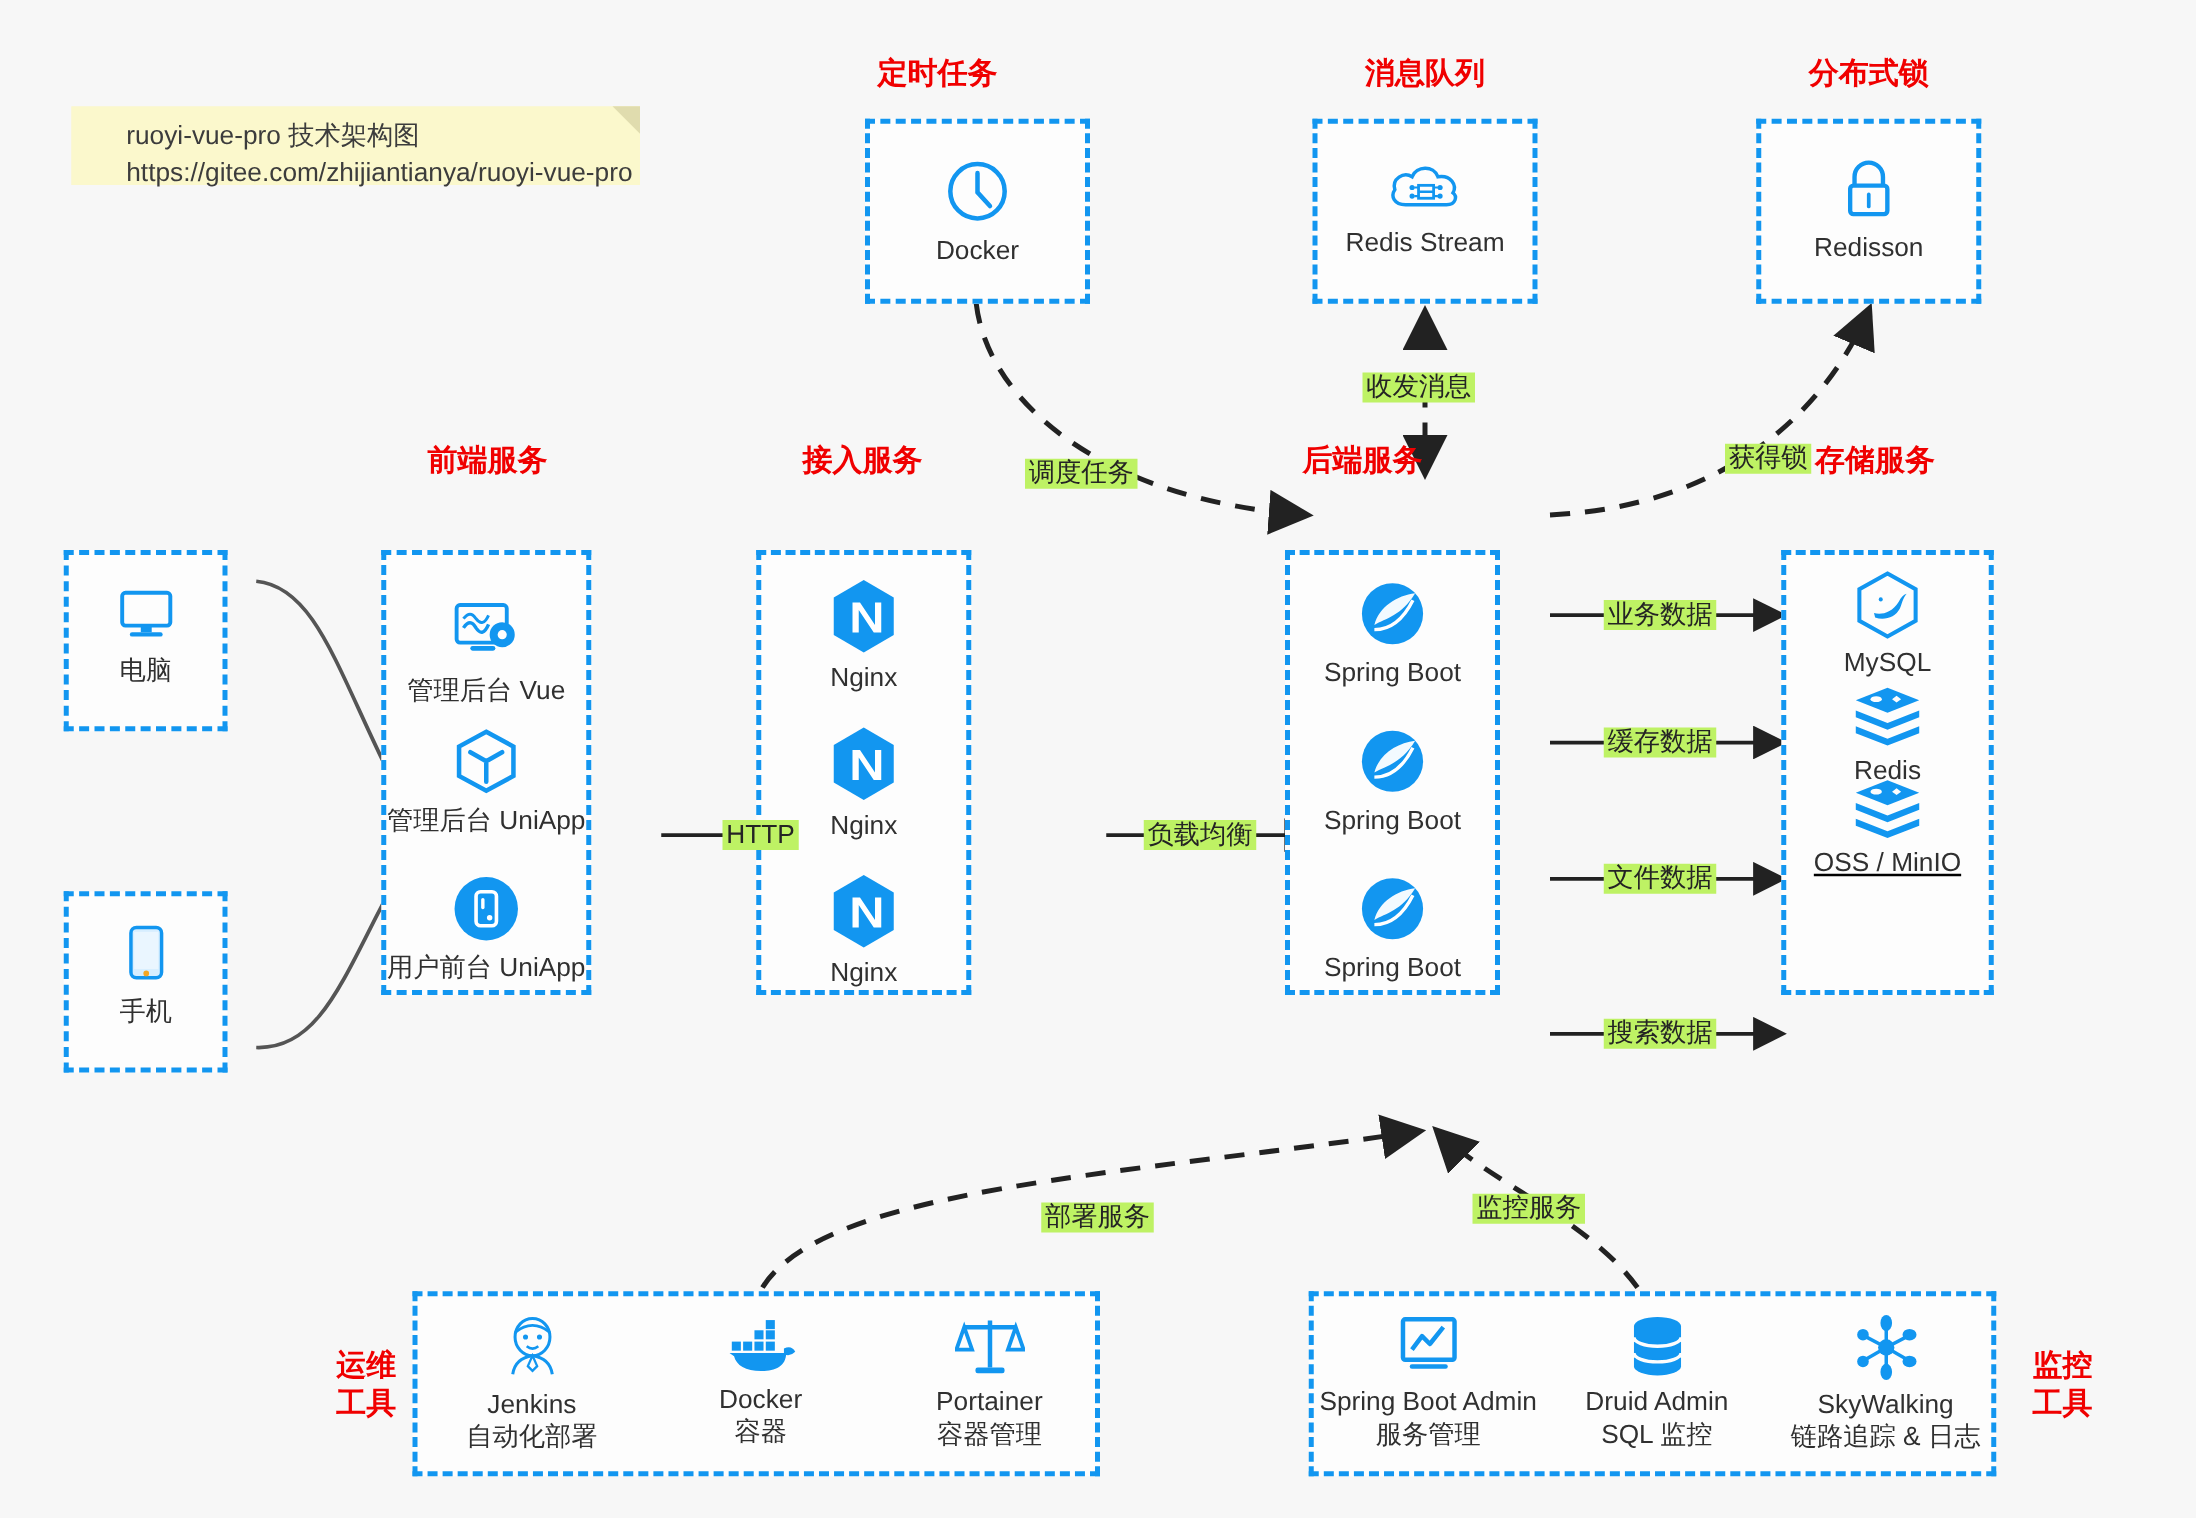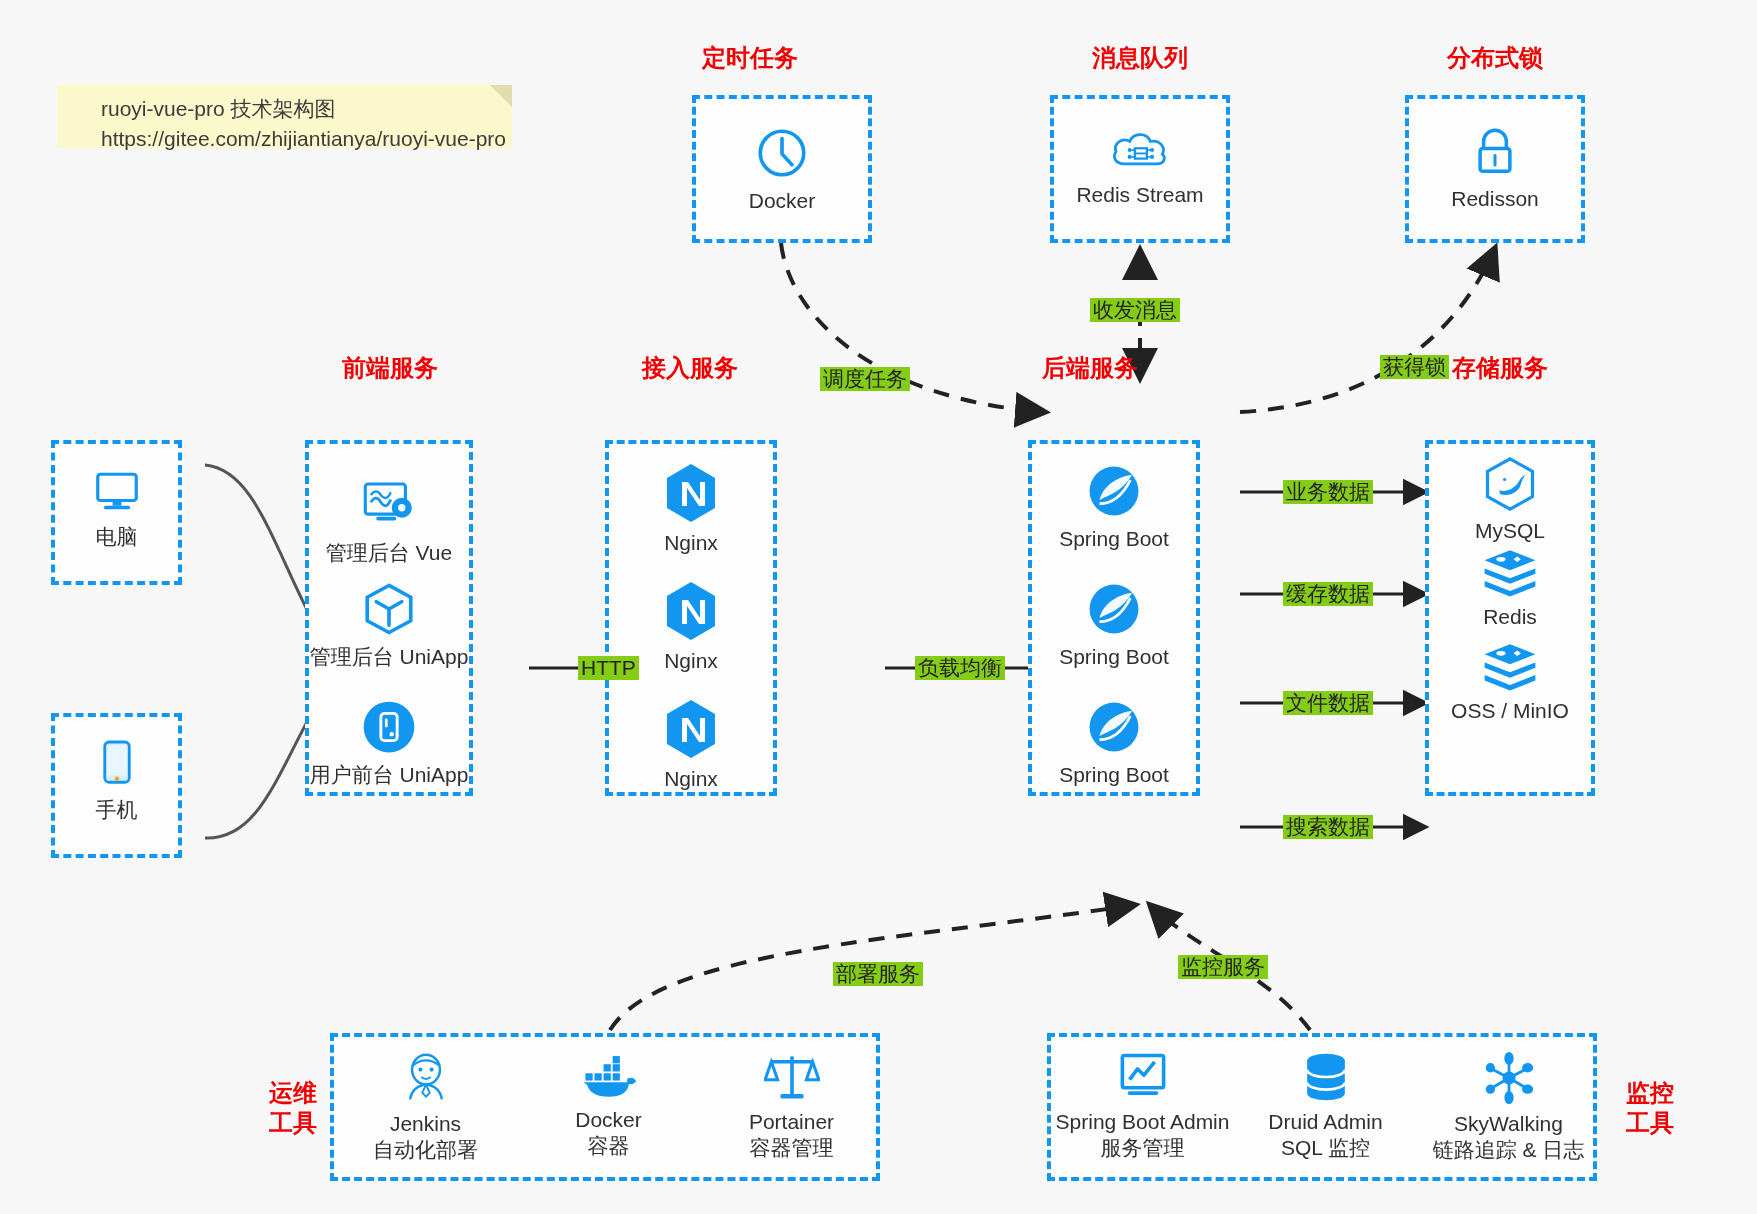--- a/index.html
+++ b/index.html
@@ -51,21 +51,21 @@
     white-space:nowrap;
   }
   .node .sub{
     display:block;color:#303030;font-size:21px;line-height:26px;
     white-space:nowrap;
   }
 
   
   .elabel{
     position:absolute;
-    background:#84cc16;
+    background:#bef264;
     color:#242424;font-size:21px;line-height:24px;
     white-space:nowrap;padding:0 3px;
   }
 
   svg.layer{
     position:absolute;left:0;top:0;width:1757px;height:1214px;
     pointer-events:none;
   }
   svg.layer.under{z-index:0;}
   .dbox,.caption,.note,.elabel{z-index:2;}
@@ -278,21 +278,21 @@
     <div class="node" style="top:102px;">
       <svg class="ico" width="58" height="52" viewBox="0 0 64 56">
         <path d="M32 4 L60 15 L32 26 L4 15 Z" fill="#1296f0"></path>
         <path d="M4 24 L32 35 L60 24 L60 30 L32 41 L4 30 Z" fill="#1296f0"></path>
         <path d="M4 38 L32 49 L60 38 L60 44 L32 55 L4 44 Z" fill="#1296f0"></path>
         <ellipse cx="22" cy="14" rx="5" ry="2.6" fill="#fdfdfd"></ellipse>
         <path d="M40 11 l4 3 l-4 3 l-4 -3 z" fill="#fdfdfd"></path>
       </svg>
       <span class="lbl">Redis</span>
     </div>
-    <div class="node" style="top:196px;">
+    <div class="node" style="top:176px;text-decoration:underline;">
       <svg class="ico" width="58" height="52" viewBox="0 0 64 56">
         <path d="M32 4 L60 15 L32 26 L4 15 Z" fill="#1296f0"></path>
         <path d="M4 24 L32 35 L60 24 L60 30 L32 41 L4 30 Z" fill="#1296f0"></path>
         <path d="M4 38 L32 49 L60 38 L60 44 L32 55 L4 44 Z" fill="#1296f0"></path>
         <ellipse cx="22" cy="14" rx="5" ry="2.6" fill="#fdfdfd"></ellipse>
         <path d="M40 11 l4 3 l-4 3 l-4 -3 z" fill="#fdfdfd"></path>
       </svg>
       <span class="lbl">OSS / MinIO</span>
     </div>
   </div>

